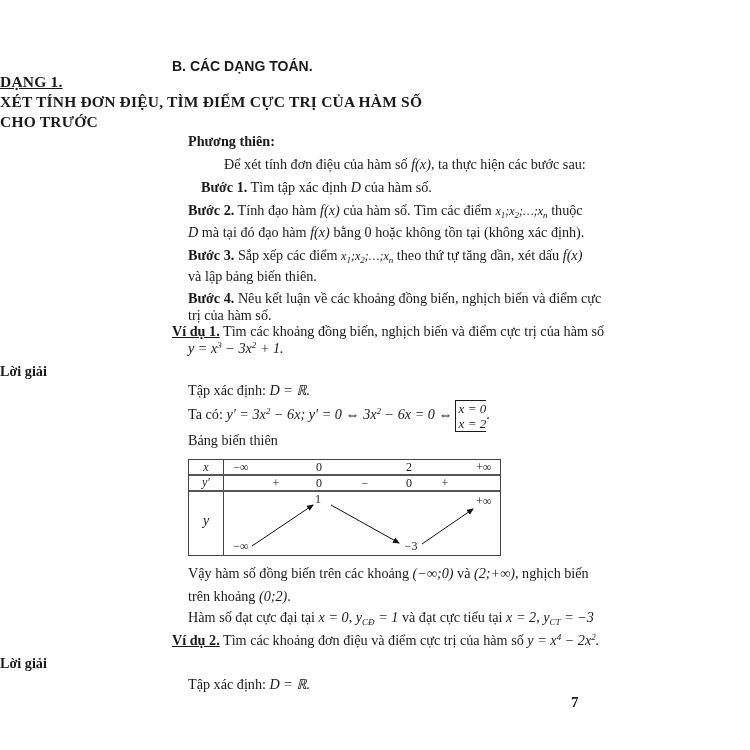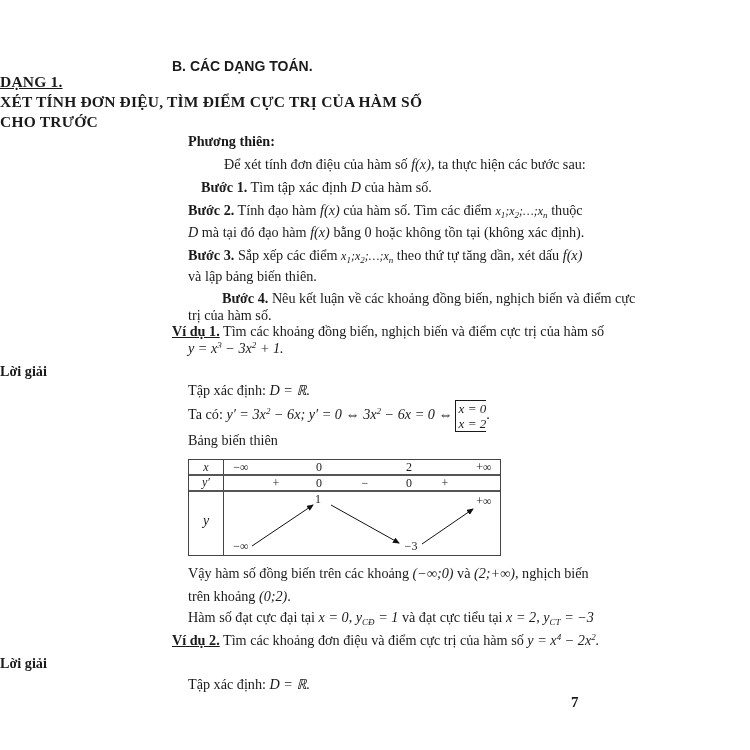--- a/index.html
+++ b/index.html
@@ -48,21 +48,21 @@
 </div>
 <div class="abs t" style="left:188px;top:224px;">
   <span class="m">D</span><span> mà tại đó đạo hàm </span><span class="m">f(x)</span><span> bằng 0 hoặc không tồn tại (không xác định).</span>
 </div>
 
 <div class="abs t" style="left:188px;top:247px;">
   <span class="b">Bước 3.</span><span> Sắp xếp các điểm </span><span class="m" style="font-size:12px">x<sub>1</sub>;x<sub>2</sub>;…;x<sub>n</sub></span><span> theo thứ tự tăng dần, xét dấu </span><span class="m">f(x)</span>
 </div>
 <div class="abs t" style="left:188px;top:268px;">và lập bảng biến thiên.</div>
 
-<div class="abs t" style="left:188px;top:290px;margin-left:34px;">
+<div class="abs t" style="left:188px;top:290px;">
   <span class="b">Bước 4.</span><span> Nêu kết luận về các khoảng đồng biến, nghịch biến và điểm cực</span>
 </div>
 <div class="abs t" style="left:188px;top:307px;">trị của hàm số.</div>
 
 <div class="abs t" style="left:172px;top:323px;">
   <span class="b u">Ví dụ 1.</span><span> Tìm các khoảng đồng biến, nghịch biến và điểm cực trị của hàm số</span>
 </div>
 <div class="abs t m" style="left:188px;top:340px;">y = x<sup>3</sup> − 3x<sup>2</sup> + 1.</div>
 
 <div class="abs t b c" style="left:0;width:750px;top:363px;">Lời giải</div>

